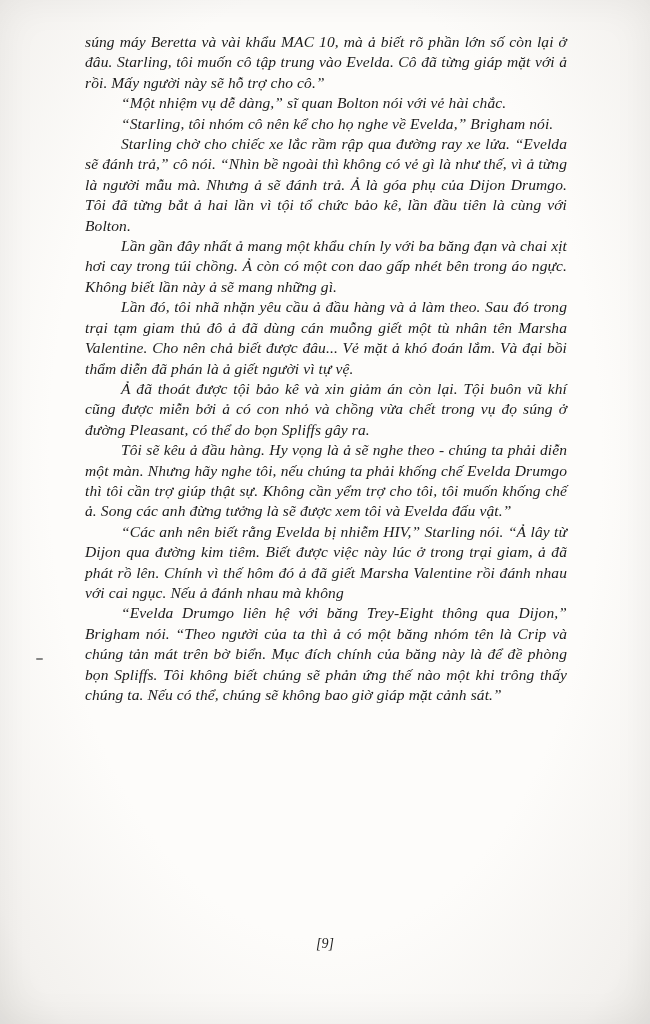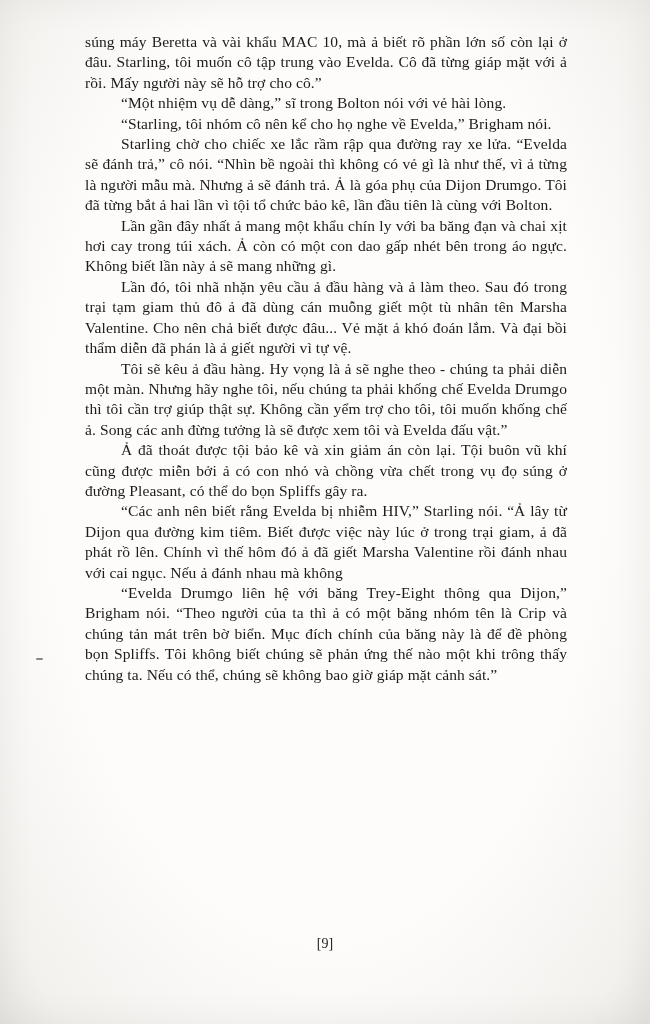--- a/index.html
+++ b/index.html
@@ -13,20 +13,21 @@
     background: #dedcd8;
     font-family: "Liberation Serif", "DejaVu Serif", serif;
   }
   .page {
     position: relative;
     width: 650px;
     height: 1024px;
     background: radial-gradient(ellipse at 50% 45%, #fdfcfa 60%, #f3f1ee 90%, #e8e6e2 100%);
     box-shadow: inset 0 0 40px rgba(0,0,0,0.06);
     color: #1b1b1b;
+    font-style: italic;
   }
   .text-block {
     position: absolute;
     left: 85px;
     top: 32px;
     width: 482px;
     text-align: justify;
     font-size: 15.5px;
     line-height: 20.4px;
     letter-spacing: 0.1px;
@@ -58,24 +59,24 @@
     opacity: 0.8;
   }
 </style>
 </head>
 <body>
 
 <div class="page">
   <div class="scan-speck"></div>
   <div class="text-block">
       <p class="">súng máy Beretta và vài khẩu MAC 10, mà ả biết rõ phần lớn số còn lại ở đâu. Starling, tôi muốn cô tập trung vào Evelda. Cô đã từng giáp mặt với ả rồi. Mấy người này sẽ hỗ trợ cho cô.”</p>
-      <p class="indent">“Một nhiệm vụ dễ dàng,” sĩ trong Bolton nói với vẻ hài lòng.</p>
+      <p class="indent">“Một nhiệm vụ dễ dàng,” sĩ quan Bolton nói với vẻ hài chắc.</p>
       <p class="indent">“Starling, tôi nhóm cô nên kể cho họ nghe về Evelda,” Brigham nói.</p>
       <p class="indent">Starling chờ cho chiếc xe lắc rầm rập qua đường ray xe lửa. “Evelda sẽ đánh trả,” cô nói. “Nhìn bề ngoài thì không có vẻ gì là như thế, vì ả từng là người mẫu mà. Nhưng ả sẽ đánh trả. Ả là góa phụ của Dijon Drumgo. Tôi đã từng bắt ả hai lần vì tội tổ chức bảo kê, lần đầu tiên là cùng với Bolton.</p>
-      <p class="indent">Lần gần đây nhất ả mang một khẩu chín ly với ba băng đạn và chai xịt hơi cay trong túi xách. Ả còn có một con dao gấp nhét bên trong áo ngực. Không biết lần này ả sẽ mang những gì.</p>
+      <p class="indent">Lần gần đây nhất ả mang một khẩu chín ly với ba băng đạn và chai xịt hơi cay trong túi chồng. Ả còn có một con dao gấp nhét bên trong áo ngực. Không biết lần này ả sẽ mang những gì.</p>
       <p class="indent">Lần đó, tôi nhã nhặn yêu cầu ả đầu hàng và ả làm theo. Sau đó trong trại tạm giam thủ đô ả đã dùng cán muỗng giết một tù nhân tên Marsha Valentine. Cho nên chả biết được đâu... Vẻ mặt ả khó đoán lắm. Và đại bồi thẩm diễn đã phán là ả giết người vì tự vệ.</p>
+      <p class="indent">Ả đã thoát được tội bảo kê và xin giảm án còn lại. Tội buôn vũ khí cũng được miễn bởi ả có con nhỏ và chồng vừa chết trong vụ đọ súng ở đường Pleasant, có thể do bọn Spliffs gây ra.</p>
       <p class="indent">Tôi sẽ kêu ả đầu hàng. Hy vọng là ả sẽ nghe theo - chúng ta phải diễn một màn. Nhưng hãy nghe tôi, nếu chúng ta phải khống chế Evelda Drumgo thì tôi cần trợ giúp thật sự. Không cần yểm trợ cho tôi, tôi muốn khống chế ả. Song các anh đừng tưởng là sẽ được xem tôi và Evelda đấu vật.”</p>
-      <p class="indent">Ả đã thoát được tội bảo kê và xin giảm án còn lại. Tội buôn vũ khí cũng được miễn bởi ả có con nhỏ và chồng vừa chết trong vụ đọ súng ở đường Pleasant, có thể do bọn Spliffs gây ra.</p>
       <p class="indent">“Các anh nên biết rằng Evelda bị nhiễm HIV,” Starling nói. “Ả lây từ Dijon qua đường kim tiêm. Biết được việc này lúc ở trong trại giam, ả đã phát rồ lên. Chính vì thế hôm đó ả đã giết Marsha Valentine rồi đánh nhau với cai ngục. Nếu ả đánh nhau mà không</p>
       <p class="indent">“Evelda Drumgo liên hệ với băng Trey-Eight thông qua Dijon,” Brigham nói. “Theo người của ta thì ả có một băng nhóm tên là Crip và chúng tản mát trên bờ biển. Mục đích chính của băng này là để đề phòng bọn Spliffs. Tôi không biết chúng sẽ phản ứng thế nào một khi trông thấy chúng ta. Nếu có thể, chúng sẽ không bao giờ giáp mặt cảnh sát.”</p>
     </div>
   <div class="page-number">[9]</div>
 </div>
 
 </body></html>

